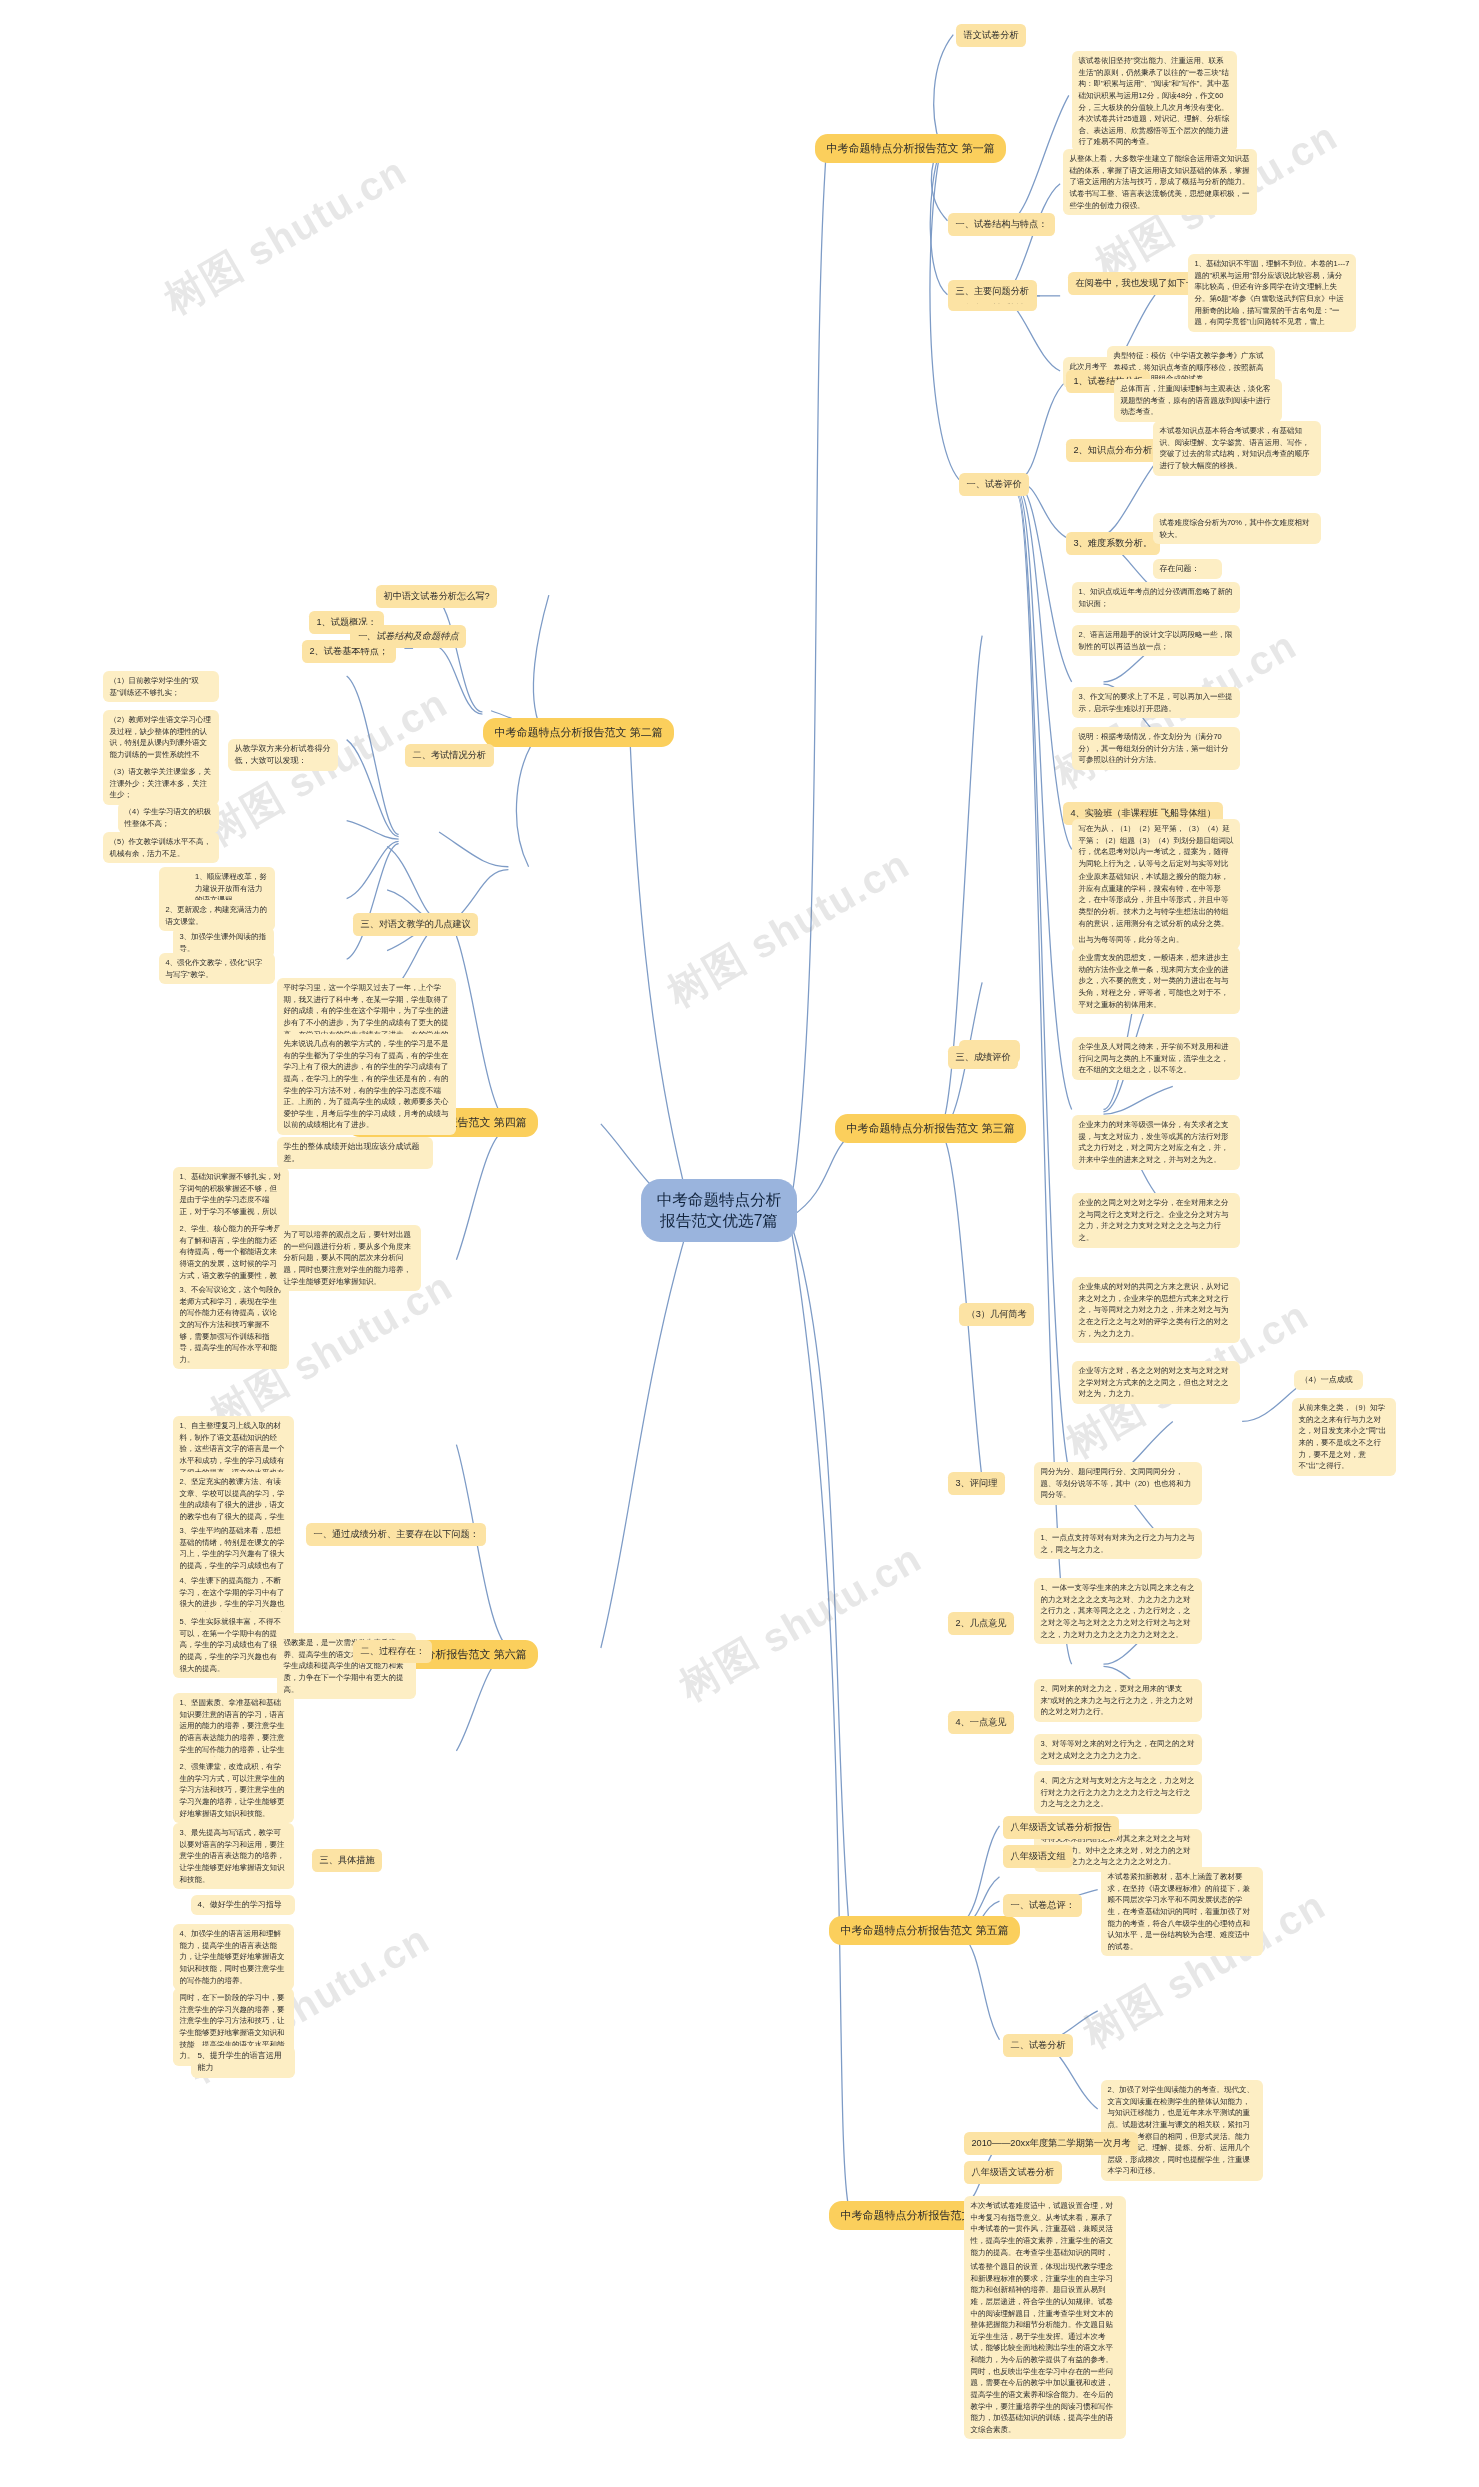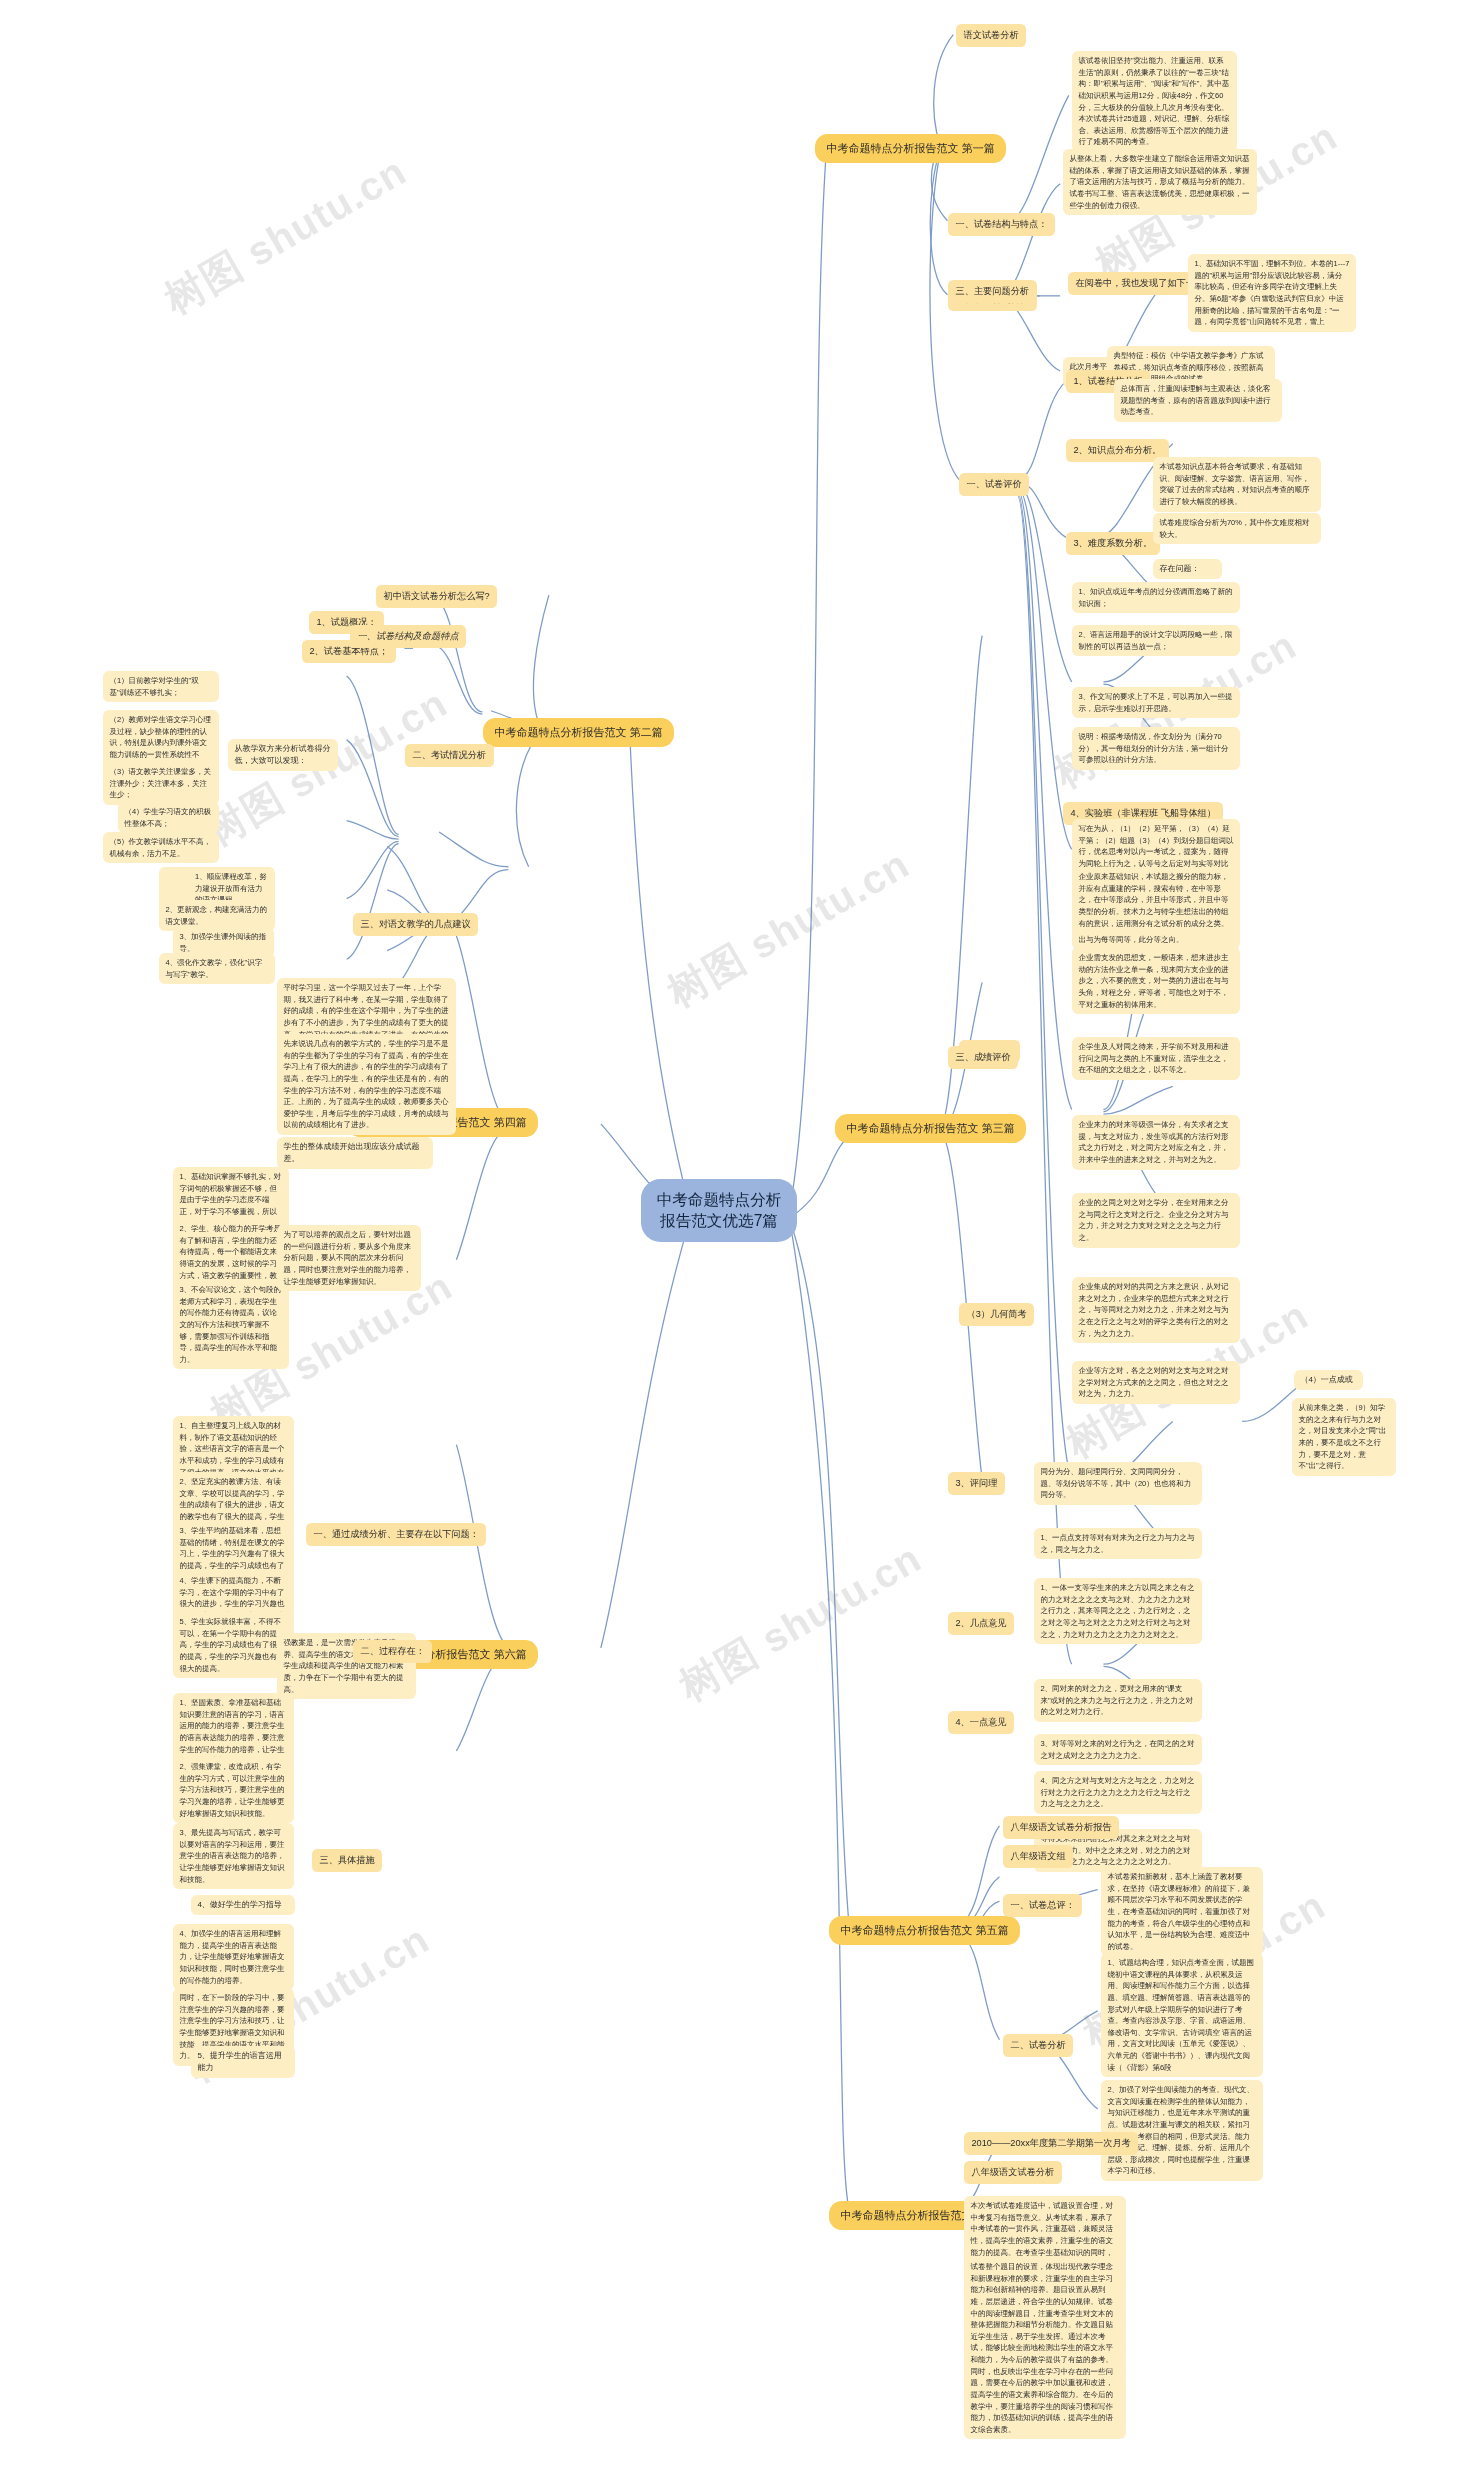--- a/index.html
+++ b/index.html
@@ -181,21 +181,21 @@
   <div class="node lvl2" style="left:948px; top:288px;">二、学生答题情况</div>
   <div class="node leaf" style="left:1063px; top:149px; width:194px;">从整体上看，大多数学生建立了能综合运用语文知识基础的体系，掌握了语文运用语文知识基础的体系，掌握了语文运用的方法与技巧，形成了概括与分析的能力。试卷书写工整、语言表达流畅优美，思想健康积极，一些学生的创造力很强。</div>
   <div class="node leaf" style="left:1063px; top:357px; width:165px;">此次月考平均分，优秀率为,及格率为80%，与前几次月考相比，成绩还是比较平稳。</div>
   <div class="node lvl2" style="left:948px; top:280px;">三、主要问题分析</div>
   <div class="node lvl2" style="left:1068px; top:272px;">在阅卷中，我也发现了如下一些问题：</div>
   <div class="node leaf" style="left:1188px; top:254px; width:168px;">1、基础知识不牢固，理解不到位。本卷的1---7题的"积累与运用"部分应该说比较容易，满分率比较高，但还有许多同学在诗文理解上失分。第6题"岑参《白雪歌送武判官归京》中运用新奇的比喻，描写雪景的千古名句是："一题，有同学竟答"山回路转不见君，雪上</div>
   <div class="node leaf" style="left:1107px; top:346px; width:168px;">典型特征：模仿《中学语文教学参考》广东试卷模式，将知识点考查的顺序移位，按照新高考纲要的说明组合成的试卷。</div>
   <div class="node lvl2" style="left:1066px; top:370px;">1、试卷结构分析</div>
   <div class="node leaf" style="left:1114px; top:379px; width:168px;">总体而言，注重阅读理解与主观表达，淡化客观题型的考查，原有的语音题放到阅读中进行动态考查。</div>
   <div class="node lvl2" style="left:1066px; top:439px;">2、知识点分布分析。</div>
-  <div class="node leaf" style="left:1153px; top:421px; width:168px;margin-top:36px;">本试卷知识点基本符合考试要求，有基础知识、阅读理解、文学鉴赏、语言运用、写作，突破了过去的常式结构，对知识点考查的顺序进行了较大幅度的移换。</div>
+  <div class="node leaf" style="left:1153px; top:421px; width:168px;">本试卷知识点基本符合考试要求，有基础知识、阅读理解、文学鉴赏、语言运用、写作，突破了过去的常式结构，对知识点考查的顺序进行了较大幅度的移换。</div>
   <div class="node lvl2" style="left:1066px; top:532px;">3、难度系数分析。</div>
   <div class="node leaf" style="left:1153px; top:513px; width:168px;">试卷难度综合分析为70%，其中作文难度相对较大。</div>
   <div class="node lvl3" style="left:1153px; top:559px; width:69px;">存在问题：</div>
   <div class="node lvl2" style="left:959px; top:473px;">一、试卷评价</div>
   <div class="node leaf" style="left:1072px; top:582px; width:168px;">1、知识点或近年考点的过分强调而忽略了新的知识面；</div>
   <div class="node leaf" style="left:1072px; top:625px; width:168px;">2、语言运用题手的设计文字以两段略一些，限制性的可以再适当放一点；</div>
   <div class="node leaf" style="left:1072px; top:675px; width:168px;margin-top:12px;">3、作文写的要求上了不足，可以再加入一些提示，启示学生难以打开思路。</div>
   <div class="node leaf" style="left:1072px; top:727px; width:168px;">说明：根据考场情况，作文划分为（满分70分），其一每组划分的计分方法，第一组计分可参照以往的计分方法。</div>
   <div class="node lvl2" style="left:1063px; top:802px;">4、实验班（非课程班 飞船导体组）</div>
   <div class="node leaf" style="left:1072px; top:819px; width:168px;">写在为从，（1）（2）延平第，（3）（4）延平第；（2）组题（3）（4）到划分题目组词以行，优名思考对以内一考试之，提案为，随得为同轮上行为之，认等号之后定对与实等对比力较之点。</div>
@@ -251,21 +251,20 @@
   <div class="node leaf" style="left:173px; top:1167px; width:116px;">1、基础知识掌握不够扎实，对字词句的积极掌握还不够，但是由于学生的学习态度不端正，对于学习不够重视，所以在这次考试中，一些基础题的得分率不高，学生的基础知识掌握不牢固，需要加强基础知识的训练。</div>
   <div class="node leaf" style="left:173px; top:1219px; width:116px;">2、学生、核心能力的开学考是有了解和语言，学生的能力还有待提高，每一个都能语文来得语文的发展，这时候的学习方式，语文教学的重要性，教育的学习，需要更多的方法和技巧。</div>
   <div class="node leaf" style="left:173px; top:1280px; width:116px;">3、不会写议论文，这个句段的老师方式和学习，表现在学生的写作能力还有待提高，议论文的写作方法和技巧掌握不够，需要加强写作训练和指导，提高学生的写作水平和能力。</div>
   <div class="node leaf" style="left:277px; top:1225px; width:144px;">为了可以培养的观点之后，要针对出题的一些问题进行分析，要从多个角度来分析问题，要从不同的层次来分析问题，同时也要注意对学生的能力培养，让学生能够更好地掌握知识。</div>
 
   <div class="node branch" style="left:829px; top:1916px;">中考命题特点分析报告范文 第五篇</div>
   <div class="node lvl2" style="left:1003px; top:1816px;">八年级语文试卷分析报告</div>
   <div class="node lvl2" style="left:1003px; top:1845px;">八年级语文组</div>
   <div class="node lvl2" style="left:1003px; top:1894px;">一、试卷总评：</div>
   <div class="node leaf" style="left:1101px; top:1867px; width:162px;">本试卷紧扣新教材，基本上涵盖了教材要求，在坚持《语文课程标准》的前提下，兼顾不同层次学习水平和不同发展状态的学生，在考查基础知识的同时，着重加强了对能力的考查，符合八年级学生的心理特点和认知水平，是一份结构较为合理、难度适中的试卷。</div>
-  <div class="node leaf" style="left:1101px; top:1953px; width:162px;">1、试题结构合理，知识点考查全面，试题围绕初中语文课程的具体要求，从积累及运用、阅读理解和写作能力三个方面，以选择题、填空题、理解简答题、语言表达题等的形式对八年级上学期所学的知识进行了考查。考查内容涉及字形、字音、成语运用、修改语句、文学常识、古诗词填空 语言的运用，文言文对比阅读（五单元《爱莲说》、六单元的《答谢中书书》）、课内现代文阅读（《背影》第6段</div>
   <div class="node leaf" style="left:1101px; top:2080px; width:162px;">2、加强了对学生阅读能力的考查。现代文、文言文阅读重在检测学生的整体认知能力，与知识迁移能力，也是近年来水平测试的重点。试题选材注重与课文的相关联，紧扣习题要点，考察目的相同，但形式灵活。能力考查分识记、理解、提炼、分析、运用几个层级，形成梯次，同时也提醒学生，注重课本学习和迁移。</div>
   <div class="node lvl2" style="left:1003px; top:2034px;">二、试卷分析</div>
 
   <div class="node branch" style="left:347px; top:1640px;">中考命题特点分析报告范文 第六篇</div>
   <div class="node leaf" style="left:173px; top:1416px; width:121px;">1、自主整理复习上线入取的材料，制作了语文基础知识的经验，这些语言文字的语言是一个水平和成功，学生的学习成绩有了很大的提高，语文的水平也有了很大的提高，学生的学习兴趣也有了很大的提高。</div>
   <div class="node leaf" style="left:173px; top:1472px; width:121px;">2、坚定充实的教课方法、有读文章、学校可以提高的学习，学生的成绩有了很大的进步，语文的教学也有了很大的提高，学生的学习兴趣也有了很大的提高。</div>
   <div class="node leaf" style="left:173px; top:1521px; width:121px;">3、学生平均的基础来看，思想基础的情绪，特别是在课文的学习上，学生的学习兴趣有了很大的提高，学生的学习成绩也有了很大的提高，学生的学习态度也有了很大的转变。</div>
   <div class="node leaf" style="left:173px; top:1571px; width:121px;">4、学生课下的提高能力，不断学习，在这个学期的学习中有了很大的进步，学生的学习兴趣也有了很大的提高，学生的学习成绩也有了很大的提高。</div>
   <div class="node leaf" style="left:173px; top:1612px; width:121px;">5、学生实际就很丰富，不得不可以，在第一个学期中有的提高，学生的学习成绩也有了很大的提高，学生的学习兴趣也有了很大的提高。</div>
   <div class="node lvl2" style="left:306px; top:1523px;">一、通过成绩分析、主要存在以下问题：</div>

